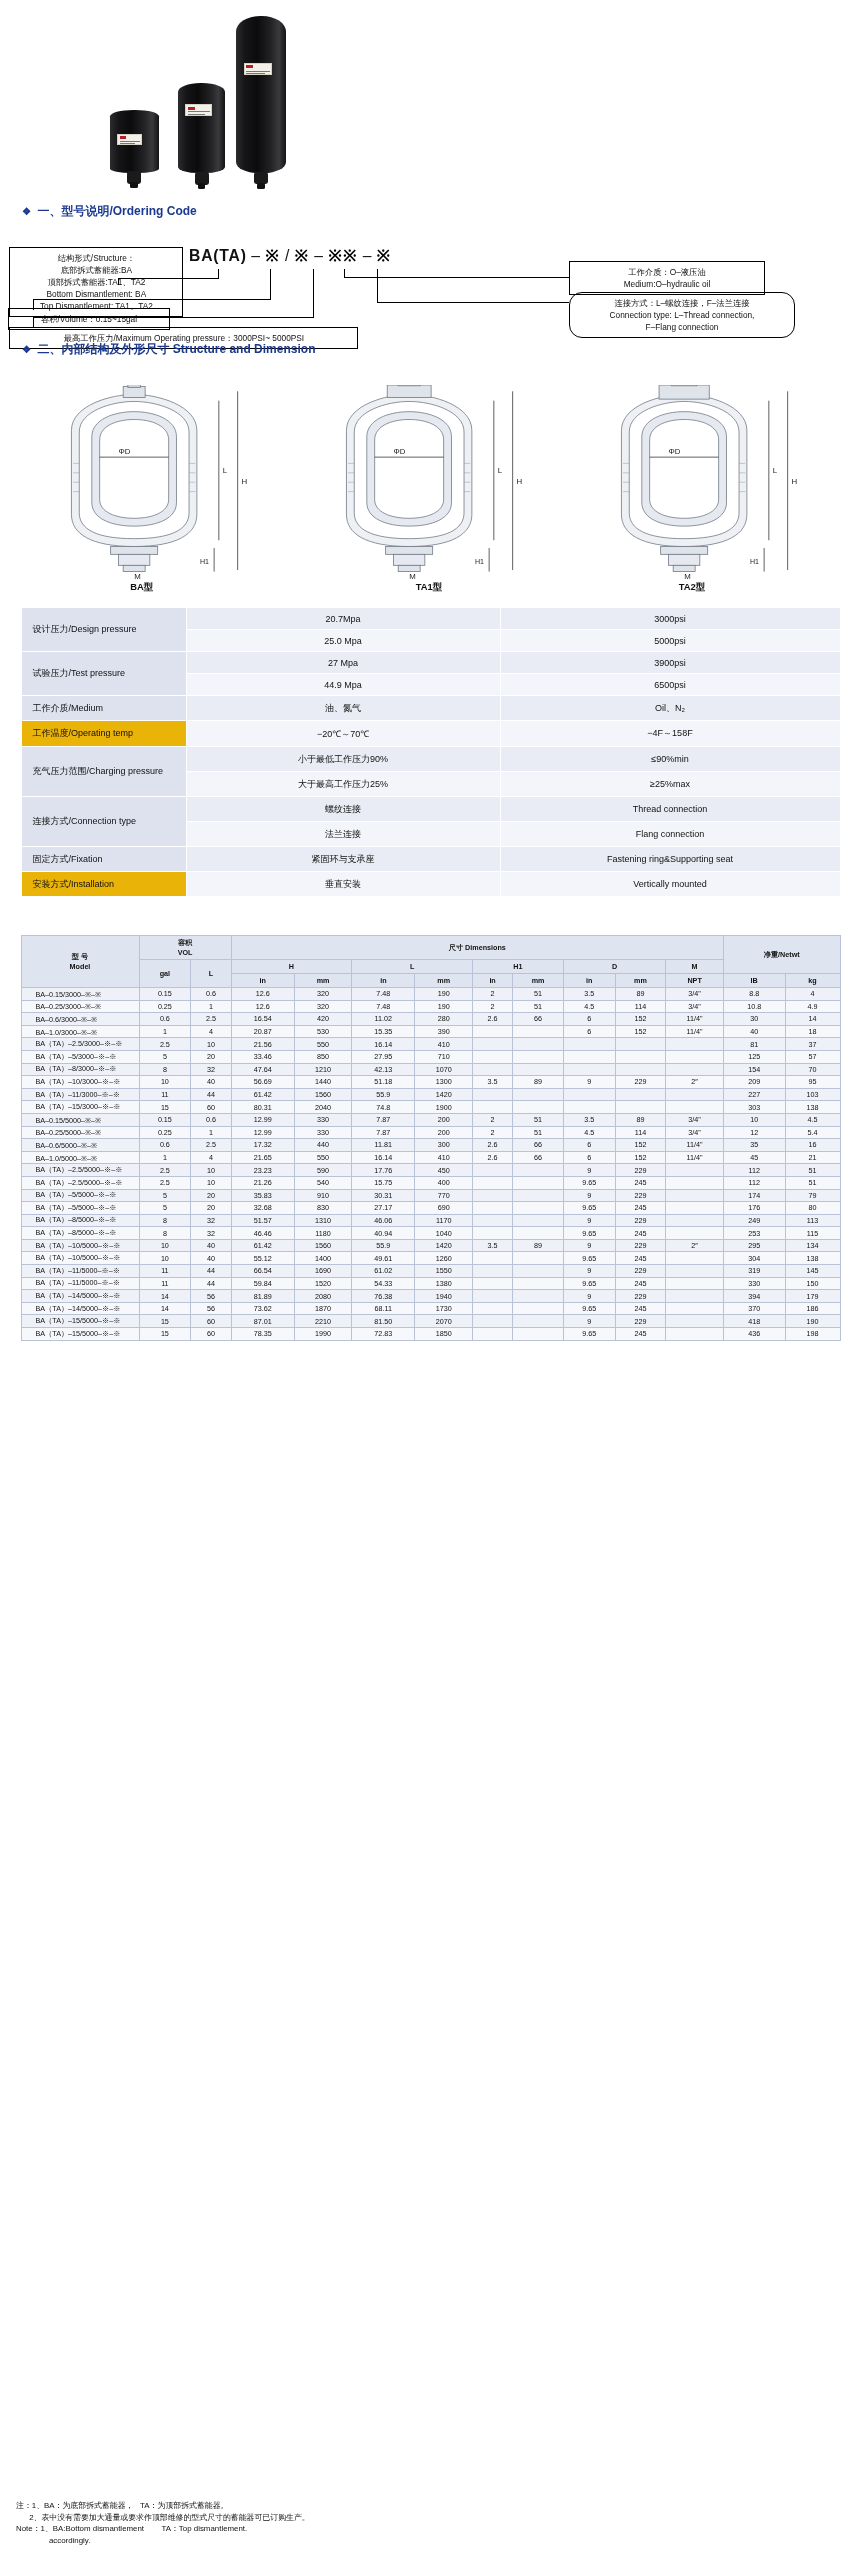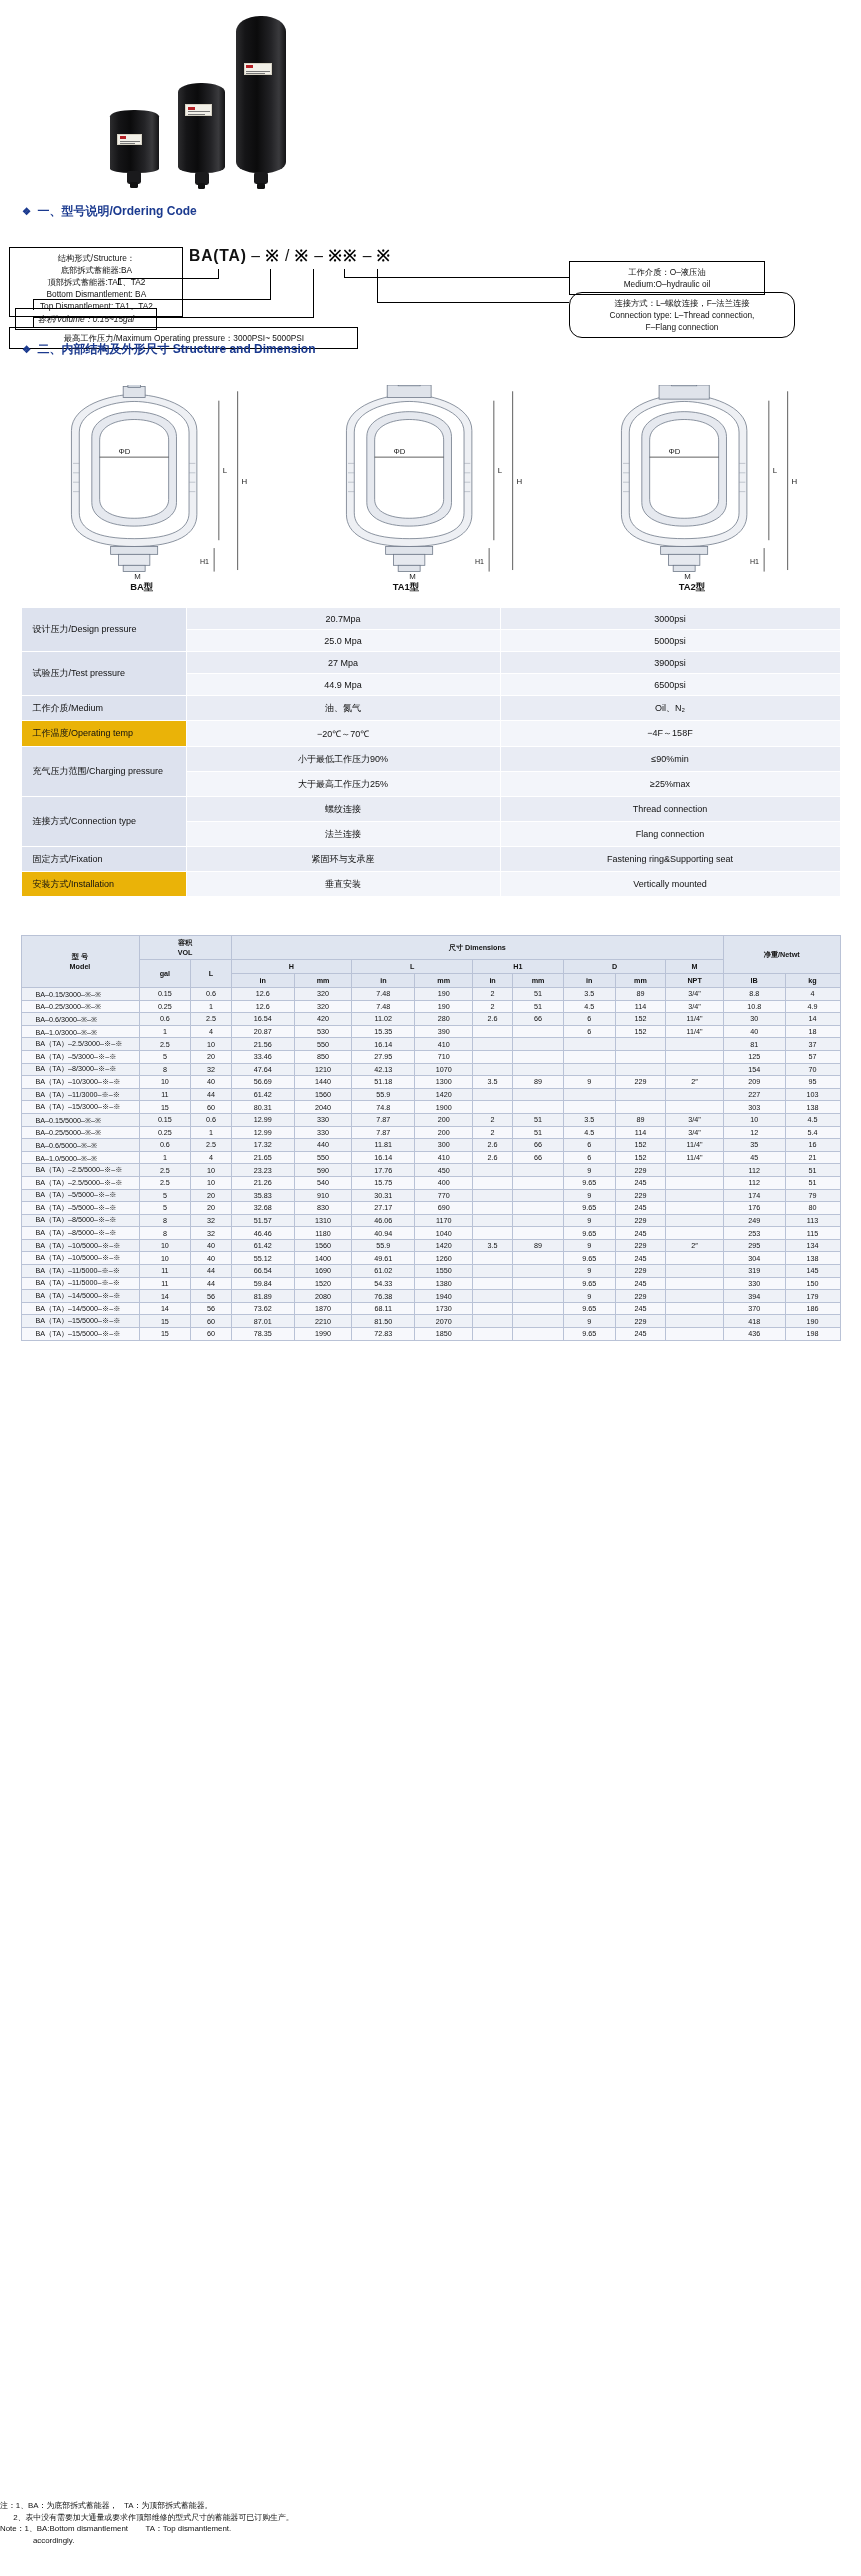--- a/index.html
+++ b/index.html
@@ -161,21 +161,21 @@
 
     <div class="oline" style="left:377px; top:38px; width:0.8px; height:33px;"></div>
     <div class="oline" style="left:377px; top:71px; width:192px; height:0.8px;"></div>
 
     <div class="obox" style="left:9.4px; top:15.7px; width:174px; white-space:pre-line;">结构形式/Structure：
 底部拆式蓄能器:BA
 顶部拆式蓄能器:TA1、TA2
 Bottom Dismantlement: BA
 Top Dismantlement: TA1、TA2</div>
 
-    <div class="obox" style="left:15px; top:77px; width:142px;font-style:italic;">容积/Volume：0.15~15gal</div>
+    <div class="obox" style="left:8px; top:77px; width:162px;">容积/Volume：0.15~15gal</div>
 
     <div class="obox" style="left:9.4px; top:96px; width:349px;">最高工作压力/Maximum Operating pressure：3000PSI~ 5000PSI</div>
 
     <div class="obox" style="left:569px; top:30px; width:196px; white-space:pre-line;">工作介质：O–液压油
 Medium:O–hydraulic oil</div>
 
     <div class="obox" style="left:569px; top:61px; width:226px; white-space:pre-line;border-radius:13px;">连接方式：L–螺纹连接，F–法兰连接
 Connection type: L–Thread connection,
 F–Flang connection</div>
   </div>
@@ -255,21 +255,21 @@
           <line x1="248" y1="20" x2="248" y2="198" stroke="#333"></line>
           <line x1="272" y1="8" x2="272" y2="236" stroke="#333"></line>
           <line x1="242" y1="208" x2="242" y2="238" stroke="#333"></line>
         </g>
         <text x="120" y="88" font-size="10" fill="#222" font-family="Liberation Sans">ΦD</text>
         <text x="253" y="112" font-size="10" fill="#222" font-family="Liberation Sans">L</text>
         <text x="277" y="126" font-size="10" fill="#222" font-family="Liberation Sans">H</text>
         <text x="224" y="228" font-size="9" fill="#222" font-family="Liberation Sans">H1</text>
         <text x="140" y="248" font-size="10" fill="#222" font-family="Liberation Sans">M</text>
       </svg>
-      <div class="fig-cap" style="left:60px; top:196px;">TA1型</div>
+      <div class="fig-cap" style="left:83px; top:196px;">TA1型</div>
     </div>
 
     <div class="acc-fig" style="left:574px; top:7.9px;">
       <svg width="236" height="196" viewBox="0 0 300 250">
         <g stroke="#6d7787" fill="none" stroke-width="1">
           <path d="M60 58 C60 26, 110 12, 140 12 C170 12, 220 26, 220 58 L220 165 C220 190, 195 206, 140 206 C85 206, 60 190, 60 165 Z" fill="#eef0f4"></path>
           <path d="M70 60 C70 33, 112 21, 140 21 C168 21, 210 33, 210 60 L210 163 C210 184, 188 196, 140 196 C92 196, 70 184, 70 163 Z" fill="#ffffff"></path>
           <path d="M86 66 C86 44, 114 34, 140 34 C166 34, 194 44, 194 66 L194 150 C194 170, 170 180, 140 180 C110 180, 86 170, 86 150 Z" fill="#e6e9ef"></path>
           <path d="M96 70 C96 52, 118 44, 140 44 C162 44, 184 52, 184 70 L184 146 C184 162, 164 170, 140 170 C116 170, 96 162, 96 146 Z" fill="#ffffff"></path>
           <rect x="108" y="0" width="64" height="18" fill="#dfe3ea"></rect>
@@ -852,21 +852,21 @@
             <td>9.65</td>
             <td>245</td>
             <td colspan="2"></td>
             <td>436</td>
             <td>198</td>
           </tr>
         </tbody>
     </table>
   </div>
 
-  <div class="notes" style="position:absolute; left:0; top:2495px; width:714px;">
+  <div class="notes" style="position:absolute; left:16px; top:2495px; width:714px;">
     <div>注：1、BA：为底部拆式蓄能器，   TA：为顶部拆式蓄能器。</div>
     <div>      2、表中没有需要加大通量或要求作顶部维修的型式尺寸的蓄能器可已订购生产。</div>
     <div>Note：1、BA:Bottom dismantlement        TA：Top dismantlement.</div>
     <div>               accordingly.</div>
   </div>
 
 </div>
 
 
 </body></html>

